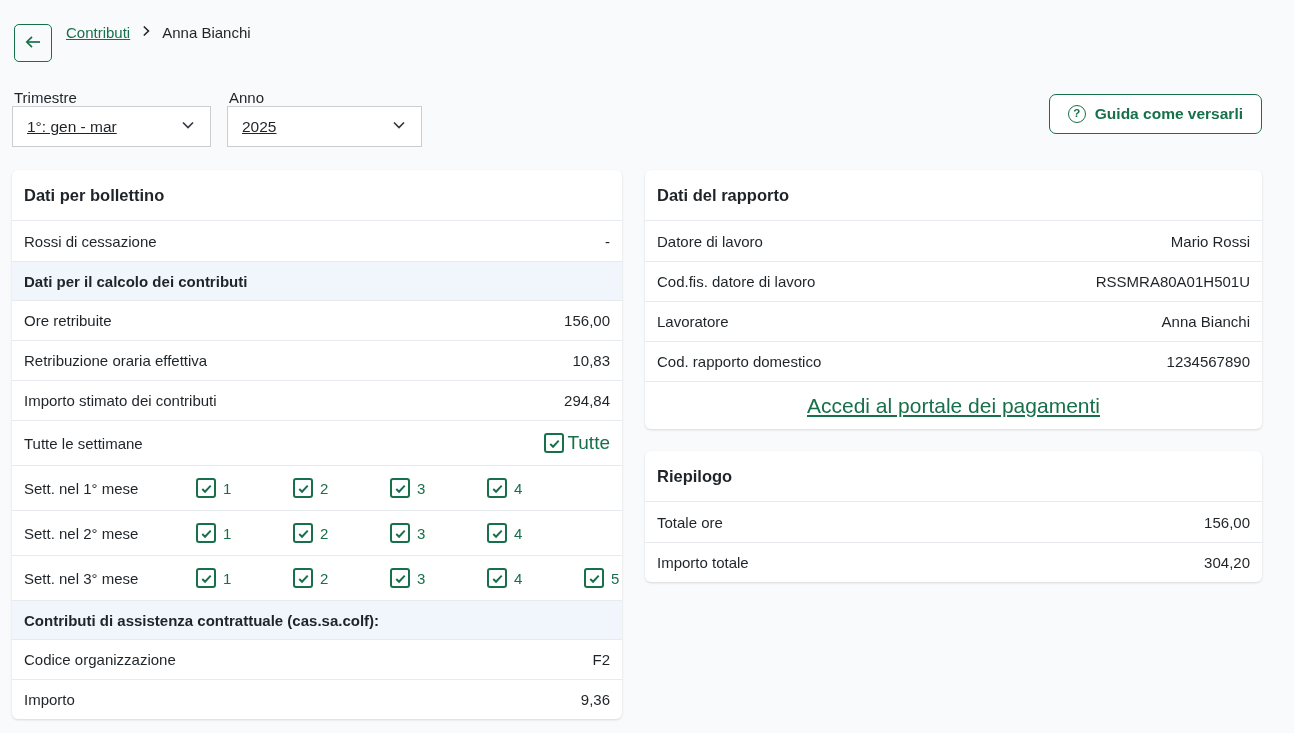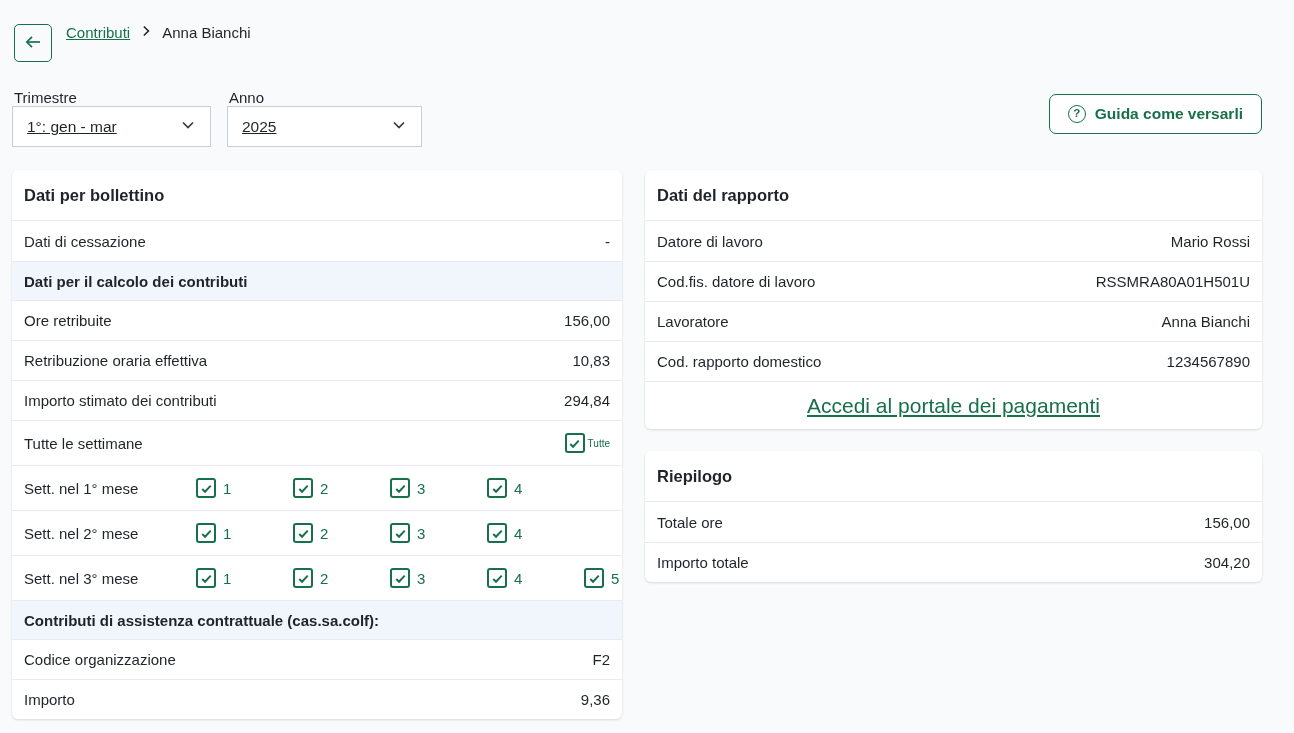--- a/index.html
+++ b/index.html
@@ -104,21 +104,21 @@
     background:#fff;display:flex;align-items:center;justify-content:center;
     cursor:pointer;
   }
   .cb svg{display:block;}
   .cb-num{color:var(--accent-green);font-size:15px;}
   .tutte-row{
     min-height:45px;display:flex;align-items:center;justify-content:space-between;
     padding:0 12px;
   }
   .tutte-group{display:flex;align-items:center;gap:3px;}
-  .tutte-group .cb-num{font-size:10px;}
+  .tutte-group .cb-num{font-size:19px;}
   
   .link-row{
     min-height:48px;display:flex;align-items:center;justify-content:center;
   }
   .pay-link{
     color:var(--accent-green);font-weight:400;text-decoration:underline;
     font-size:21px;cursor:pointer;
   }
   .card-gap{height:22px;}
 </style>
@@ -174,21 +174,21 @@
   </button>
 </div>
 
 <div class="main">
 
   <div class="card card-left">
     <div class="card-title">Dati per bollettino</div>
     <div class="rows">
 
       <div class="row">
-        <span>Dati di cessazione</span>
+        <span>Rossi di cessazione</span>
         <span class="val">-</span>
       </div>
 
       <div class="section-row">
         <span>Dati per il calcolo dei contributi</span>
       </div>
 
       <div class="row">
         <span>Ore retribuite</span>
         <span class="val">156,00</span>

